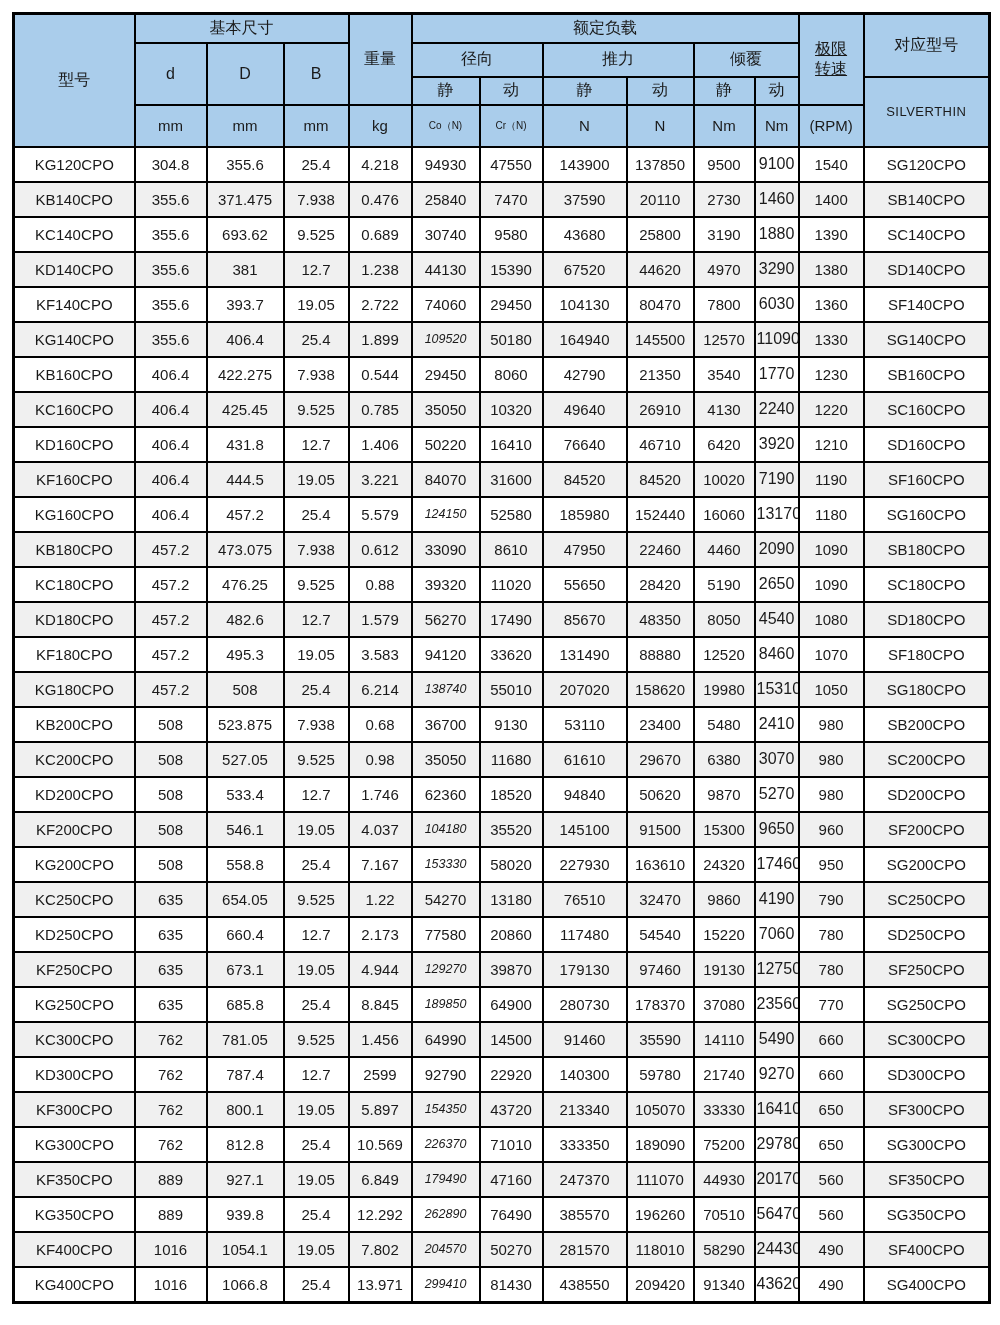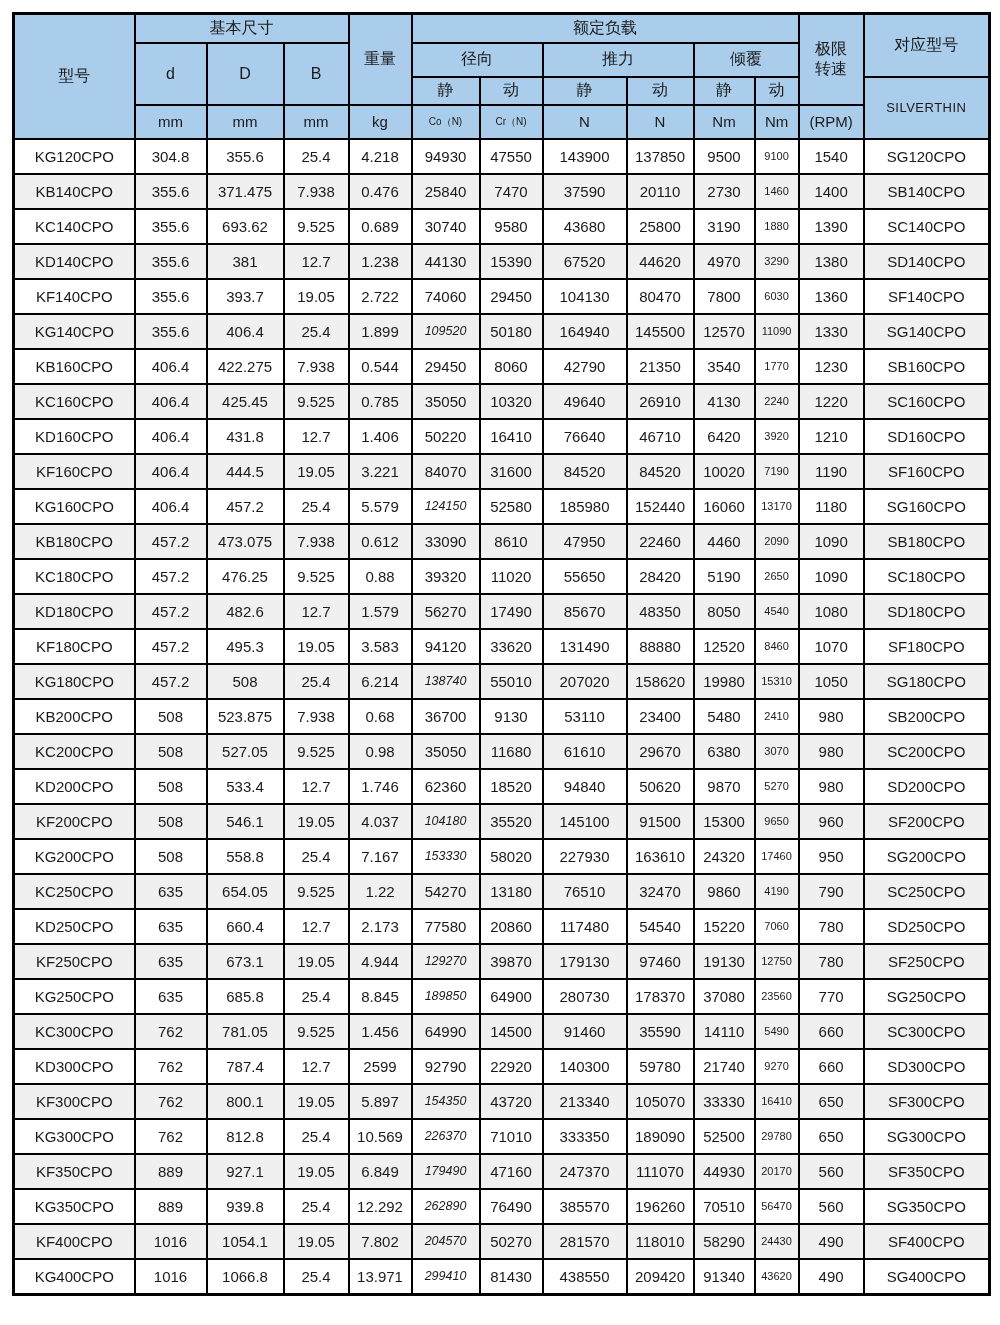--- a/index.html
+++ b/index.html
@@ -32,32 +32,32 @@
     color: #1a1a1a;
   }
   thead th {
     background: #aacdeb;
     font-weight: normal;
     font-size: 16px;
   }
   thead tr.h1 { height: 29px; }
   thead tr.h2 { height: 34px; }
   thead tr.h3 { height: 28px; }
-  thead tr.h4 { height: 34px; }
+  thead tr.h4 { height: 42px; }
   th.unit  { font-size: 15px; }
   th.unit-sm { font-size: 10px; }
   th.silverthin { font-size: 13px; letter-spacing: 0.5px; }
-  th.two-line { line-height: 1.25; }
+  th.two-line { line-height: 1.25; text-decoration: underline; }
   tbody td {
     height: 33px;
     font-size: 15px;
     background: #ffffff;
   }
   tbody tr.alt td { background: #f0f0f0; }
-  tbody td.sm  { font-size: 11px; }
+  tbody td.sm  { font-size: 16px; }
   tbody td.sm6 { font-size: 12.5px; font-style: italic; }
   tbody td.model-cell, tbody td.silverthin-model-cell { font-size: 15px; }
 </style>
 </head>
 <body>
 
 <div class="page">
   <table class="spec">
     <colgroup>
       <col style="width:121px">
@@ -541,21 +541,21 @@
         <tr>
           <td class="model-cell">KG300CPO</td>
           <td class="d-cell">762</td>
           <td class="D-cell">812.8</td>
           <td class="B-cell">25.4</td>
           <td class="weight-cell">10.569</td>
           <td class="radial-static-cell sm6">226370</td>
           <td class="radial-dynamic-cell">71010</td>
           <td class="thrust-static-cell">333350</td>
           <td class="thrust-dynamic-cell">189090</td>
-          <td class="overturning-static-cell">52500</td>
+          <td class="overturning-static-cell">75200</td>
           <td class="overturning-dynamic-cell sm">29780</td>
           <td class="rpm-cell">650</td>
           <td class="silverthin-model-cell">SG300CPO</td>
         </tr>
         <tr class="alt">
           <td class="model-cell">KF350CPO</td>
           <td class="d-cell">889</td>
           <td class="D-cell">927.1</td>
           <td class="B-cell">19.05</td>
           <td class="weight-cell">6.849</td>

